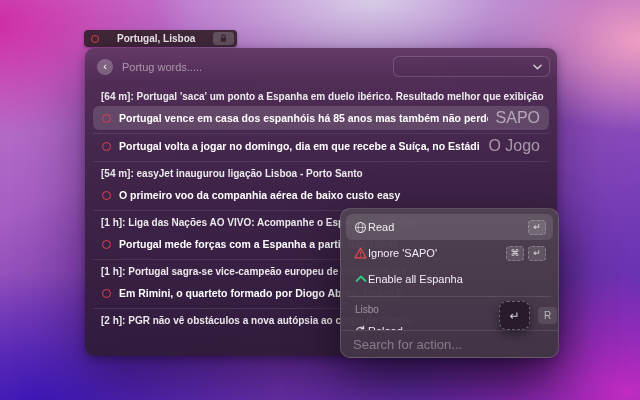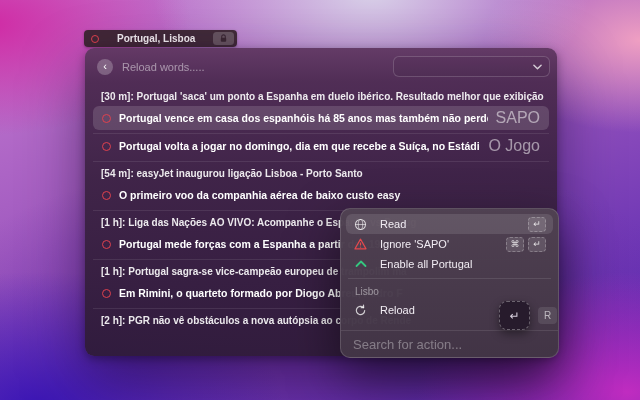--- a/index.html
+++ b/index.html
@@ -49,21 +49,21 @@
   .row .title{flex:1;font-size:10.5px;font-weight:700;color:#fff;white-space:nowrap;overflow:hidden;}
   .row .source{font-size:16px;color:rgba(255,255,255,.52);white-space:nowrap;}
   .divider{height:1px;background:rgba(255,255,255,.09);margin:3px 2px 0;}
 
   
   .popup{position:absolute;left:340px;top:208px;width:219px;height:150px;border-radius:10px;
     background:linear-gradient(180deg, rgba(80,66,82,.98), rgba(66,53,70,.98));
     border:1px solid rgba(255,255,255,.15);box-sizing:border-box;
     box-shadow:0 20px 50px rgba(0,0,0,.5);display:flex;flex-direction:column;overflow:hidden;}
   .menu-body{flex:1;padding:5px 5px 0;overflow:hidden;}
-  .mi{height:20px;border-radius:6px;display:flex;align-items:center;gap:12px;padding:0 7px;}
+  .mi{height:26px;border-radius:6px;display:flex;align-items:center;gap:0;padding:0 7px;}
   .mi.sel{background:rgba(255,255,255,.11);}
   .mi-ic{width:15px;height:15px;flex:none;display:flex;align-items:center;justify-content:center;}
   .mi-label{flex:1;font-size:11px;color:#f1ecf3;white-space:nowrap;overflow:hidden;}
   .keys{display:flex;gap:4px;align-items:center;}
   kbd{min-width:18px;height:15px;padding:0 3px;border-radius:4px;background:rgba(255,255,255,.12);
     border:1px dashed rgba(255,255,255,.25);box-sizing:border-box;display:flex;align-items:center;
     justify-content:center;font-family:"Liberation Sans",sans-serif;font-size:9px;
     color:rgba(255,255,255,.8);}
   .menu-div{height:1px;background:rgba(255,255,255,.1);margin:4px 2px 3px;}
   .section-label{font-size:10px;color:rgba(255,255,255,.45);padding:4px 9px 3px;}
@@ -95,33 +95,33 @@
         </svg>
     </span>
   </span>
 </div>
 
 <div class="window">
   <div class="win-header">
     <span class="back-btn">
       <span>‹</span>
     </span>
-    <span class="search-ph">Reload words.....</span>
+    <span class="search-ph">Portug words.....</span>
     <span class="filter">
       <span>
         <svg width="9" height="6" viewBox="0 0 10 6">
             <polyline points="1,1 5,5 9,1" fill="none" stroke="rgba(255,255,255,.75)" stroke-width="1.6" stroke-linecap="round" stroke-linejoin="round"></polyline>
           </svg>
       </span>
     </span>
   </div>
 
   <div class="list">
 
-    <div class="group-head">[30 m]: Portugal 'saca' um ponto a Espanha em duelo ibérico. Resultado melhor que exibição</div>
+    <div class="group-head">[64 m]: Portugal 'saca' um ponto a Espanha em duelo ibérico. Resultado melhor que exibição</div>
     <div class="row sel">
       <span class="ring"></span>
       <span class="title">Portugal vence em casa dos espanhóis há 85 anos mas também não perde um jogo em Espanha h...</span>
       <span class="source">SAPO</span>
     </div>
     <div class="divider"></div>
 
     <div class="row">
       <span class="ring"></span>
       <span class="title">Portugal volta a jogar no domingo, dia em que recebe a Suíça, no Estádio José Alvalade em Lisbo...</span>
@@ -185,21 +185,21 @@
         <kbd>↵</kbd>
       </span>
     </div>
 
     <div class="mi">
       <span class="mi-ic">
         <svg width="12" height="8" viewBox="0 0 12 8">
             <polyline points="1.5,6 6,1.5 10.5,6" fill="none" stroke="#35c77f" stroke-width="1.8" stroke-linecap="round" stroke-linejoin="round"></polyline>
           </svg>
       </span>
-      <span class="mi-label">Enable all Portugal</span>
+      <span class="mi-label">Enable all Espanha</span>
     </div>
 
     <div class="menu-div"></div>
     <div class="section-label">Lisbo</div>
 
     <div class="mi">
       <span class="mi-ic">
         <svg width="13" height="13" viewBox="0 0 14 14">
             <path d="M11.5 7a4.5 4.5 0 1 1-1.3-3.2" fill="none" stroke="rgba(255,255,255,.75)" stroke-width="1.3" stroke-linecap="round"></path>
             <polyline points="10.2,1.2 10.4,3.9 7.7,4" fill="none" stroke="rgba(255,255,255,.75)" stroke-width="1.3" stroke-linecap="round" stroke-linejoin="round"></polyline>

